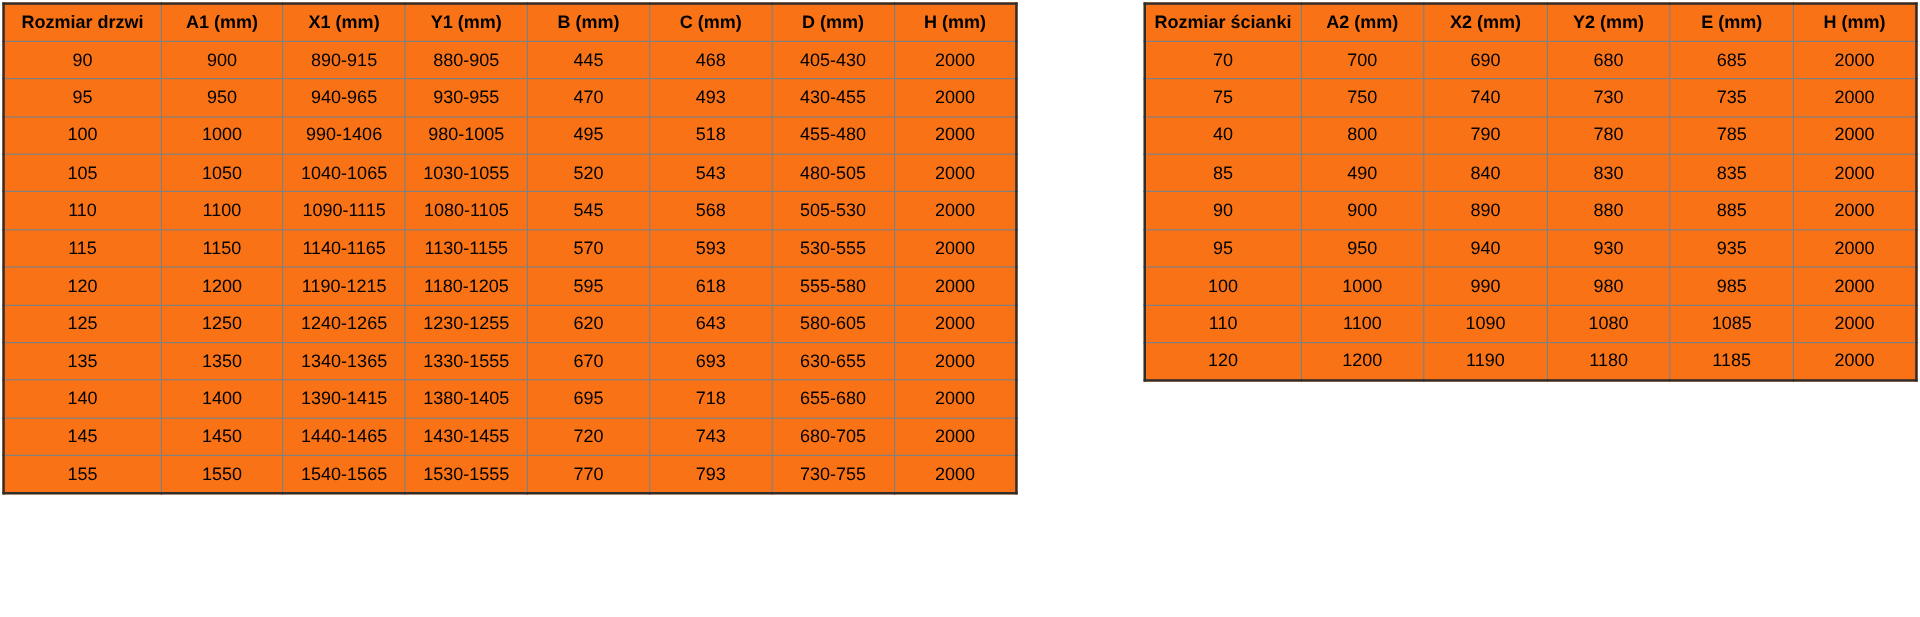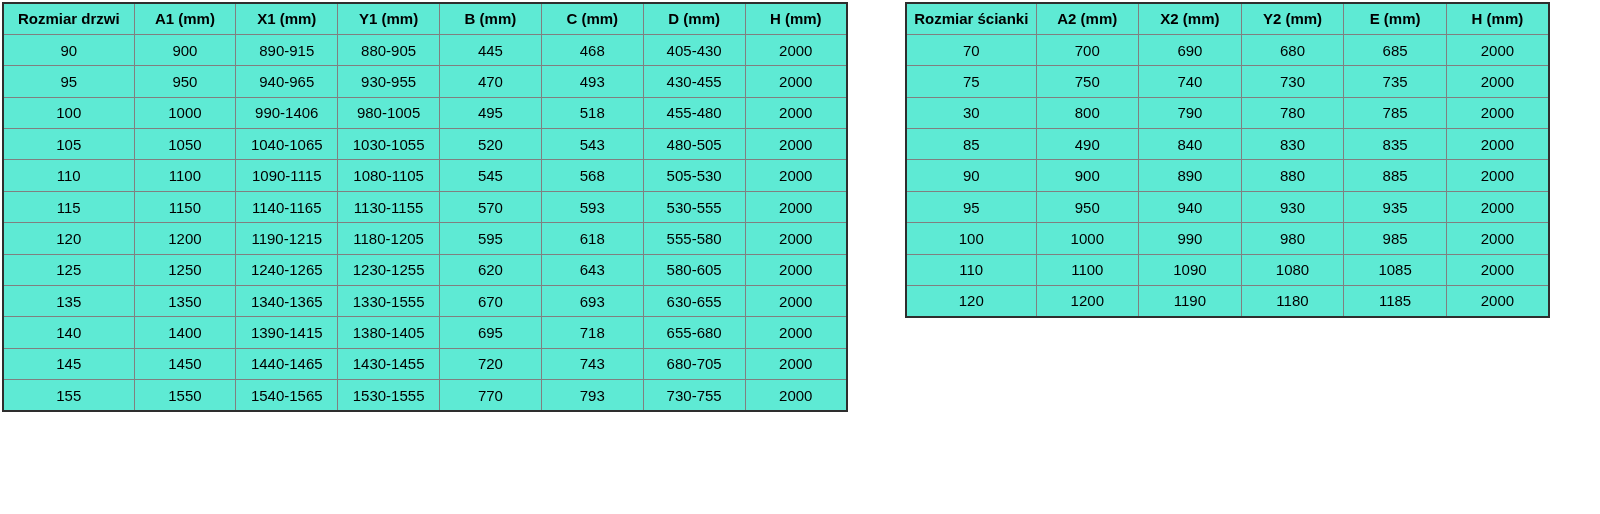--- a/index.html
+++ b/index.html
@@ -13,25 +13,25 @@
     width: 1600px;
     height: 514px;
     background: #ffffff;
     overflow: hidden;
   }
   table.size-table {
     position: absolute;
     top: 2px;
     border-collapse: collapse;
     table-layout: fixed;
-    background: #5eead4;
+    background: #f97316;
     border: 2px solid #2e2e2e;
   }
   #left-table  { left: 2px;   width: 846px; }
-  #right-table { left: 905px; width: 645px; }
+  #right-table { left: 953px; width: 645px; }
 
   .size-table th,
   .size-table td {
     border: 1px solid #808080;
     box-sizing: border-box;
     height: 31.4px;
     padding: 0 2px;
     text-align: center;
     vertical-align: middle;
     font-size: 15px;
@@ -228,21 +228,21 @@
         </tr>
         <tr>
           <td>75</td>
           <td>750</td>
           <td>740</td>
           <td>730</td>
           <td>735</td>
           <td>2000</td>
         </tr>
         <tr>
-          <td>30</td>
+          <td>40</td>
           <td>800</td>
           <td>790</td>
           <td>780</td>
           <td>785</td>
           <td>2000</td>
         </tr>
         <tr>
           <td>85</td>
           <td>490</td>
           <td>840</td>

